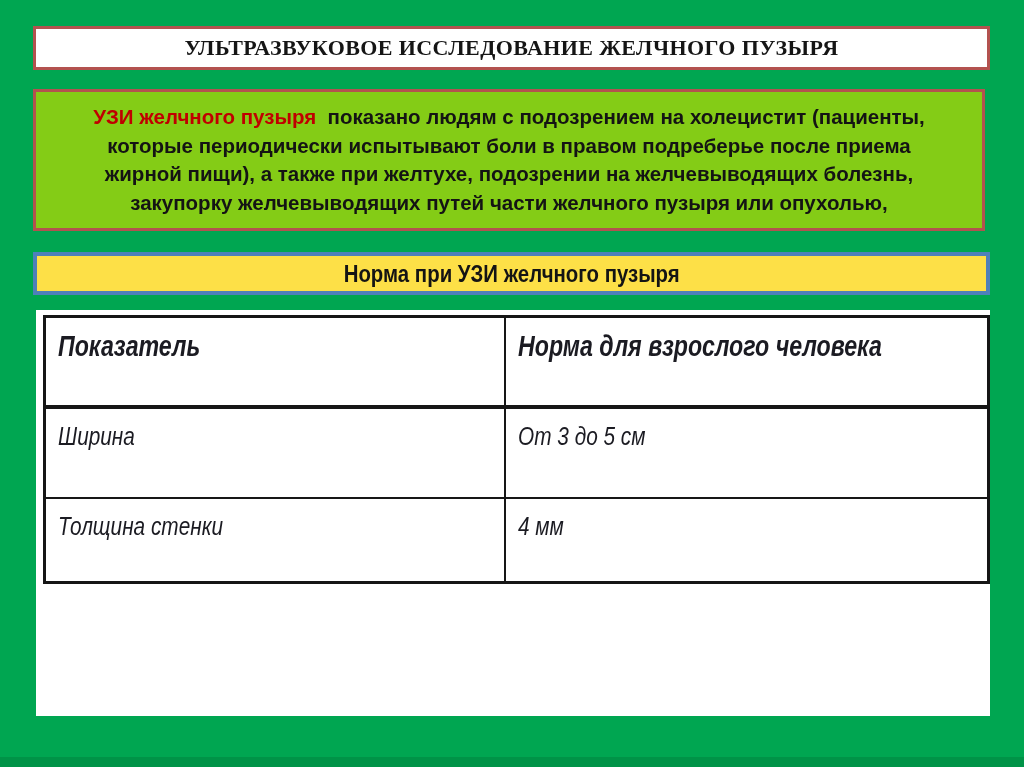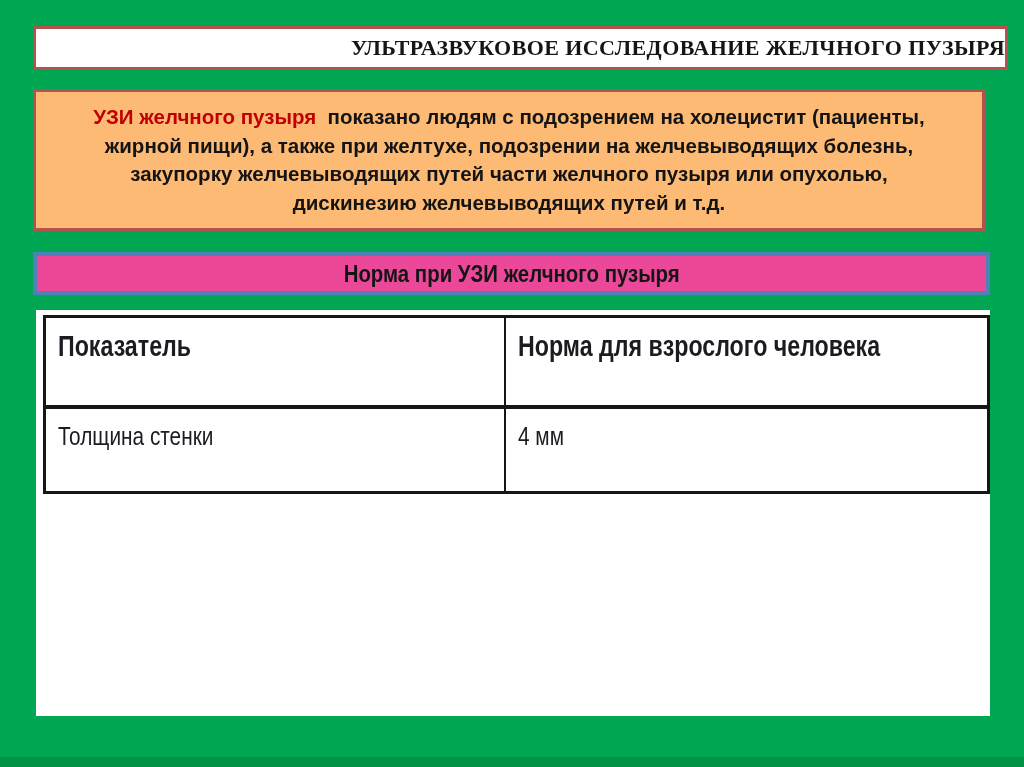--- a/index.html
+++ b/index.html
@@ -11,54 +11,55 @@
     font-family:"Liberation Sans", sans-serif;
   }
   .bottom-shade{
     position:absolute;left:0;right:0;bottom:0;height:10px;
     background:rgba(0,60,30,0.18);
   }
   
   .title-box{
     position:absolute;left:33px;top:26px;width:951px;height:38px;
     background:#ffffff;border:3px solid #b3524f;
-    display:flex;align-items:center;justify-content:flex-end;padding-left:18px;
+    display:flex;align-items:center;justify-content:center;
   }
   .title-box span{
     font-family:"Liberation Serif", serif;
     font-weight:bold;font-size:22px;color:#151515;
     letter-spacing:0.4px;white-space:nowrap;
   }
   
   .intro-box{
     position:absolute;left:33px;top:89px;width:946px;height:136px;
-    background:#fdba74;border:3px solid #b3524f;
+    background:#84cc16;border:3px solid #b3524f;
     display:flex;flex-direction:column;justify-content:center;
     text-align:center;
   }
   .intro-line{
     font-weight:bold;font-size:20.5px;line-height:28.5px;color:#141414;
     white-space:pre;
   }
   .intro-line .lead{color:#c00000;}
   
   .norm-box{
     position:absolute;left:33px;top:252px;width:949px;height:35px;
-    background:#ec4899;border:4px solid #4e80ba;
+    background:#fde047;border:4px solid #4e80ba;
     display:flex;align-items:center;justify-content:center;
   }
   .norm-box span{
     font-weight:bold;font-size:24px;color:#141414;
     display:inline-block;transform:scaleX(0.85);transform-origin:center;
     white-space:nowrap;
   }
   
   .table-image{
     position:absolute;left:36px;top:310px;width:954px;height:406px;
     background:#ffffff;
+    font-style:italic;
   }
   table.norms{
     position:absolute;left:7px;top:5px;
     border-collapse:collapse;
     table-layout:fixed;
     width:944px;
   }
   table.norms th, table.norms td{
     border:2px solid #161616;
     vertical-align:top;
@@ -85,42 +86,46 @@
 <body>
 
 <div class="slide">
 
   <div class="title-box">
     <span>УЛЬТРАЗВУКОВОЕ ИССЛЕДОВАНИЕ ЖЕЛЧНОГО ПУЗЫРЯ</span>
   </div>
 
   <div class="intro-box">
     <div class="intro-line"><span class="lead">УЗИ желчного пузыря</span><span>  показано людям с подозрением на холецистит (пациенты,</span></div>
+    <div class="intro-line">которые периодически испытывают боли в правом подреберье после приема</div>
     <div class="intro-line">жирной пищи), а также при желтухе, подозрении на желчевыводящих болезнь,</div>
     <div class="intro-line">закупорку желчевыводящих путей части желчного пузыря или опухолью,</div>
-    <div class="intro-line">дискинезию желчевыводящих путей и т.д.</div>
   </div>
 
   <div class="norm-box">
     <span>Норма при УЗИ желчного пузыря</span>
   </div>
 
   <div class="table-image">
     <table class="norms">
       <colgroup>
           <col class="col-param">
           <col class="col-value">
         </colgroup>
       <thead>
         <tr>
           <th><span class="cond">Показатель</span></th>
           <th><span class="cond">Норма для взрослого человека</span></th>
         </tr>
       </thead>
       <tbody>
+        <tr class="row-2">
+          <td><span class="cond">Ширина</span></td>
+          <td><span class="cond">От 3 до 5 см</span></td>
+        </tr>
         <tr class="row-3">
           <td><span class="cond">Толщина стенки</span></td>
           <td><span class="cond">4 мм</span></td>
         </tr>
       </tbody>
     </table>
   </div>
 
   <div class="bottom-shade"></div>
 </div>

